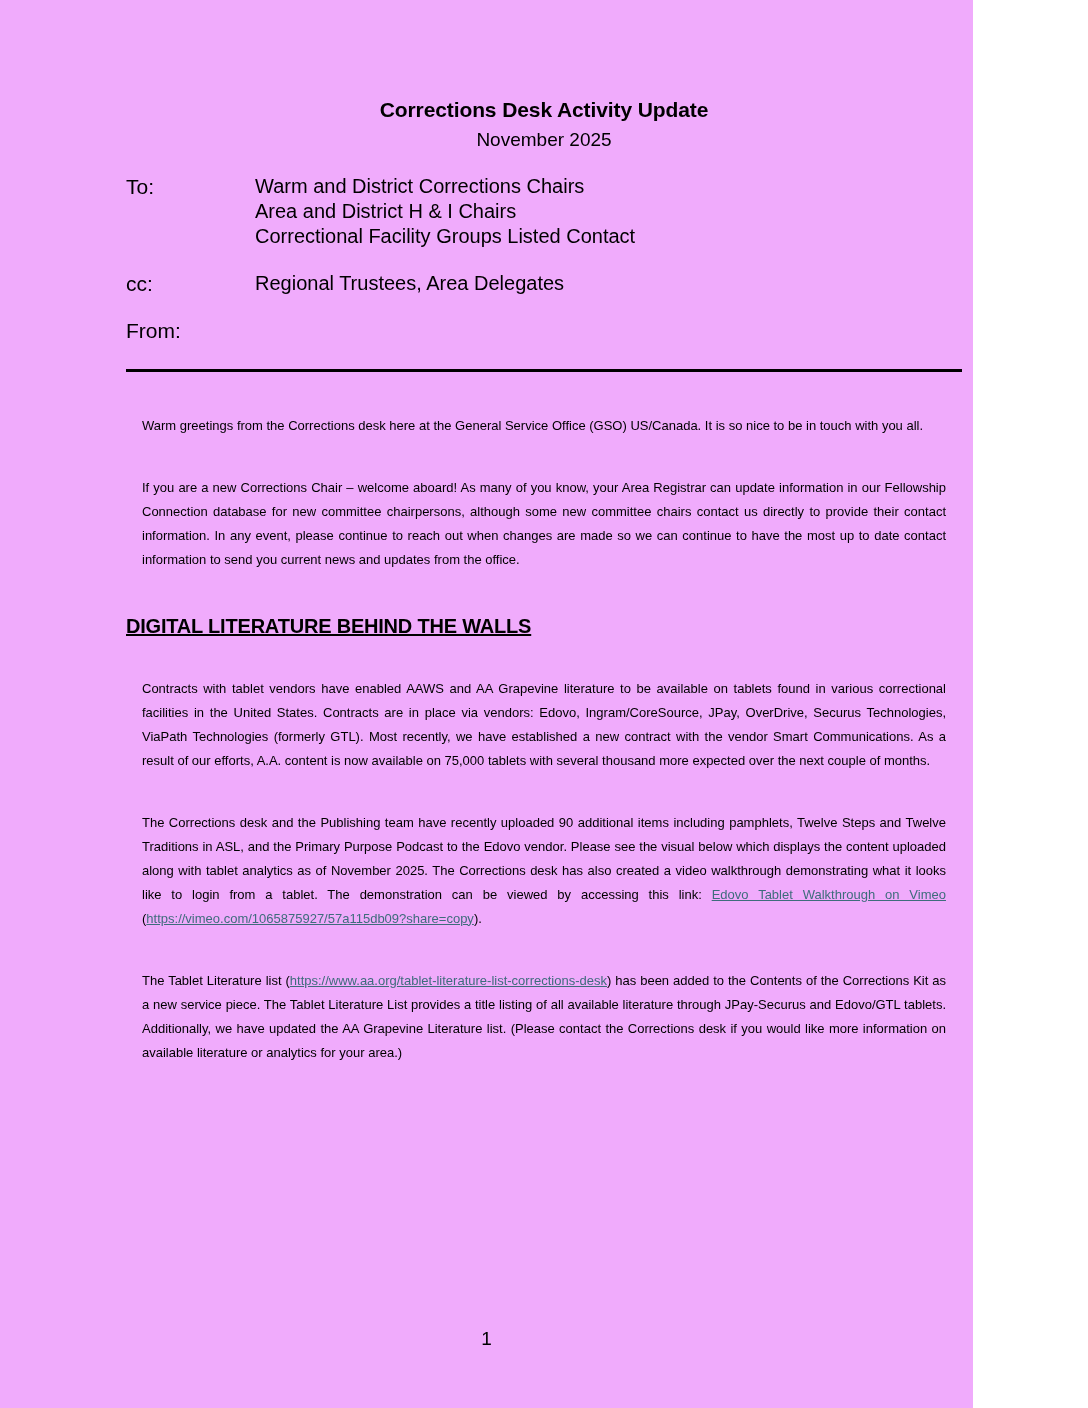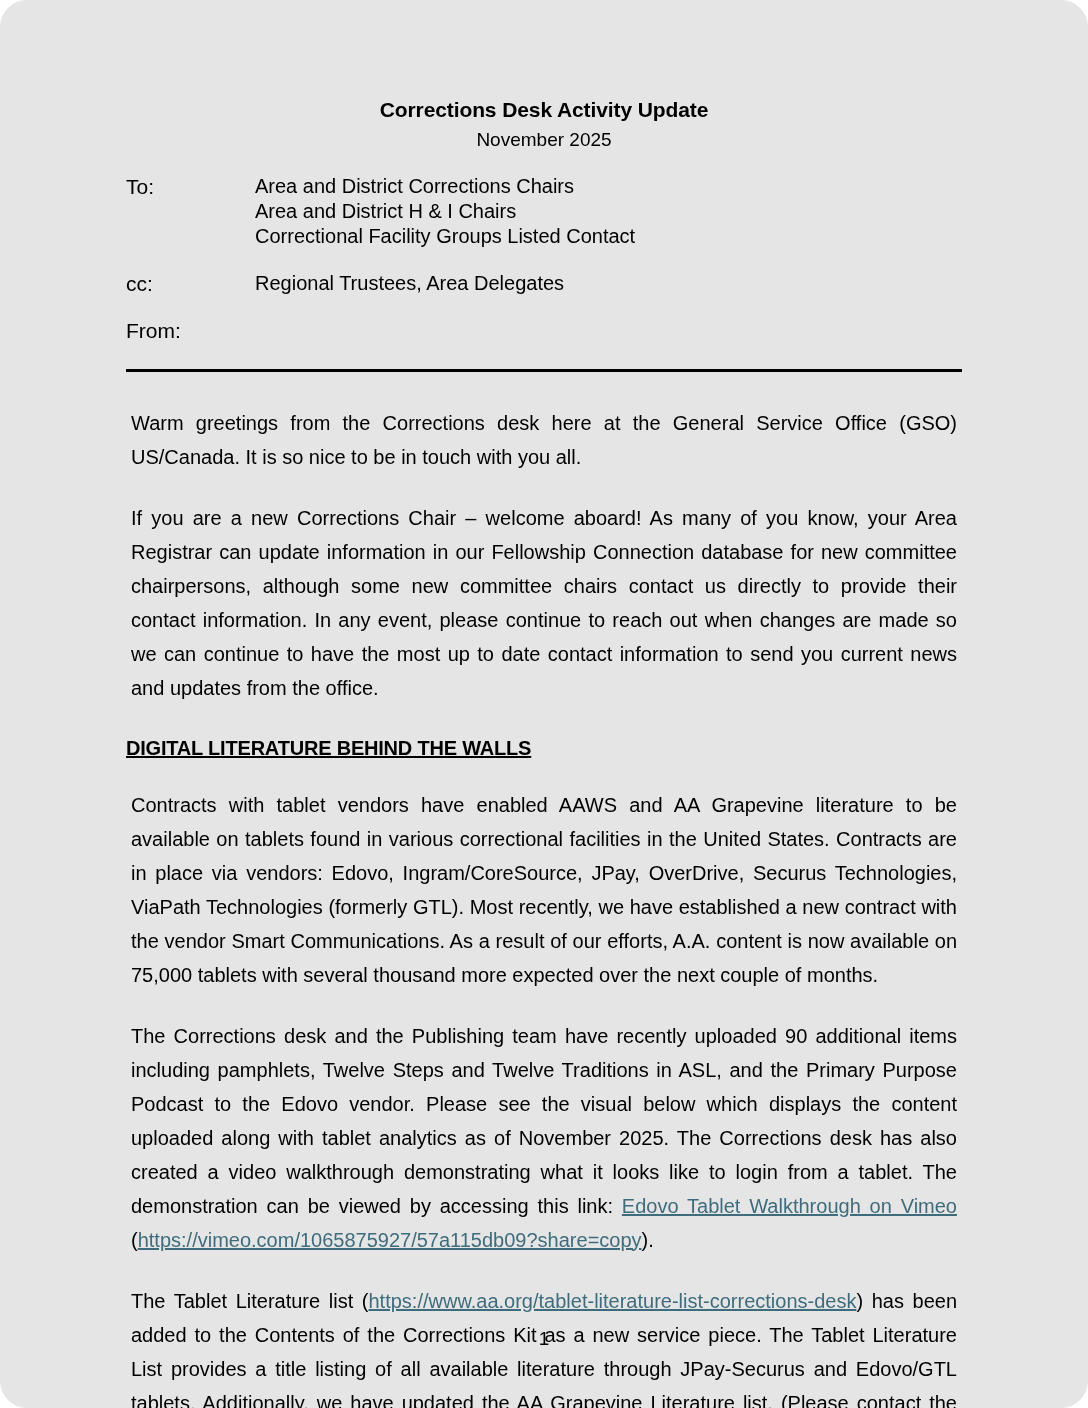--- a/index.html
+++ b/index.html
@@ -7,26 +7,25 @@
     margin: 0;
     padding: 0;
     background: #ffffff;
   }
   body {
     font-family: "Liberation Sans", sans-serif;
     color: #000000;
   }
   .page {
     position: relative;
-    width: 1088px;
+    width: 973px;
     height: 1408px;
-    background: #e5e5e5;
+    background: #f0abfc;
     box-sizing: border-box;
     overflow: hidden;
-    border-radius: 27px;
   }
   .content {
     position: absolute;
     left: 126px;
     top: 0;
     width: 836px;
   }
 
   
   .doc-title {
@@ -80,25 +79,25 @@
   .divider {
     margin-top: 26px;
     border: 0;
     border-top: 3px solid #000000;
     width: 836px;
     height: 0;
   }
 
   
   .body-p {
-    font-size: 20px;
-    line-height: 34px;
+    font-size: 13px;
+    line-height: 24px;
     text-align: justify;
     text-justify: inter-word;
-    margin: 5px;
+    margin: 16px;
     padding-top: 22px;
   }
   .body-p.first {
     padding-top: 26px;
   }
   .section-head {
     font-size: 20px;
     font-weight: bold;
     text-decoration: underline;
     margin: 0;
@@ -132,21 +131,21 @@
   <div class="content">
 
     <h1 class="doc-title">Corrections Desk Activity Update</h1>
     <div class="doc-subtitle">November 2025</div>
 
     <div class="addr-block">
 
       <div class="addr-row">
         <div class="addr-label">To:</div>
         <div class="addr-values">
-          <div>Area and District Corrections Chairs</div>
+          <div>Warm and District Corrections Chairs</div>
           <div>Area and District H &amp; I Chairs</div>
           <div>Correctional Facility Groups Listed Contact</div>
         </div>
       </div>
 
       <div class="addr-row gap-top">
         <div class="addr-label">cc:</div>
         <div class="addr-values">
           <div>Regional Trustees, Area Delegates</div>
         </div>

